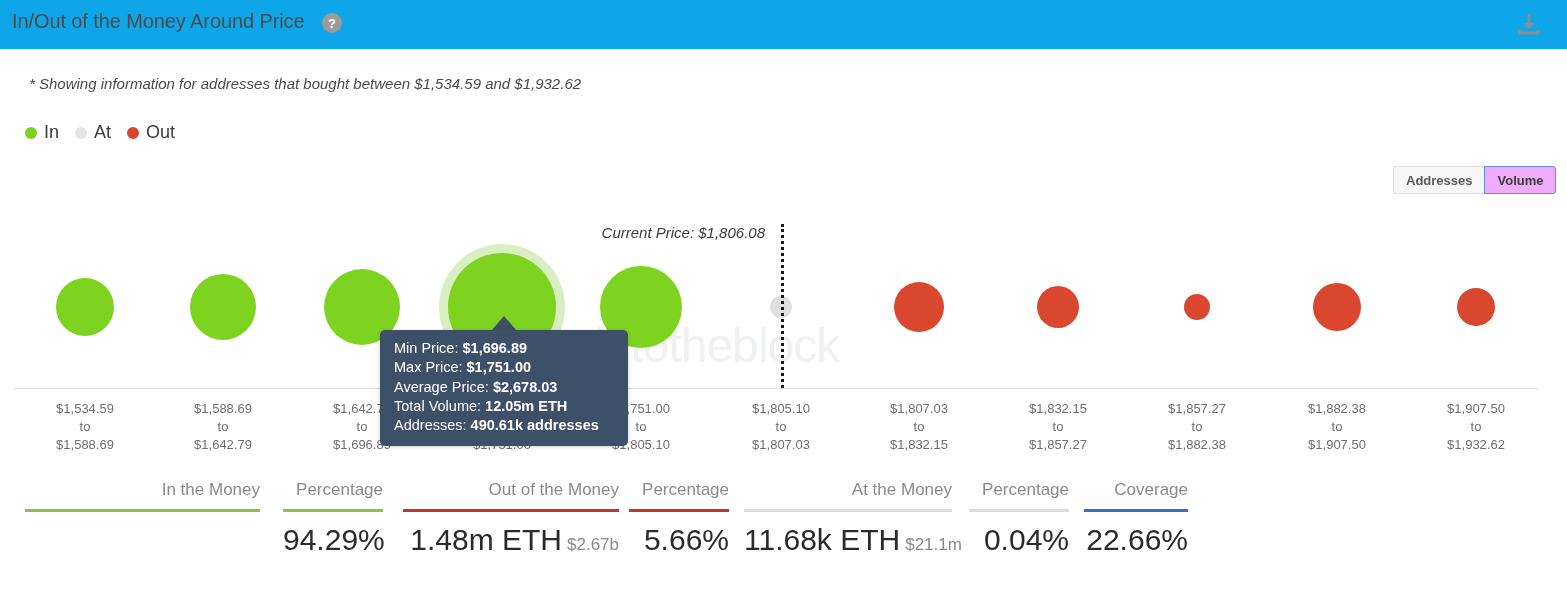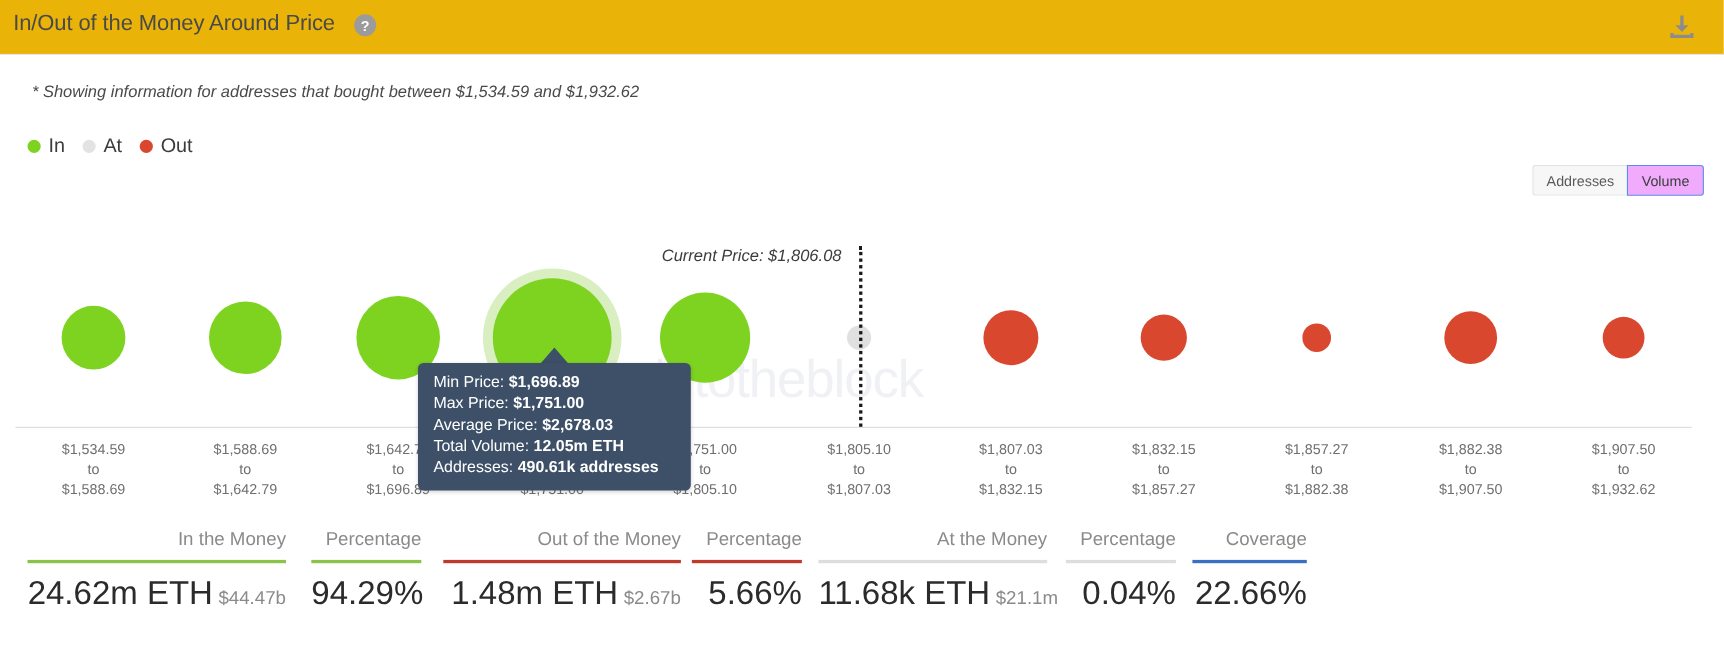--- a/index.html
+++ b/index.html
@@ -9,21 +9,21 @@
     font-family:"Liberation Sans", sans-serif;
     color:#3c3c3c;
     overflow:hidden;
     position:relative;
   }
 
   
   .header{
     position:absolute;left:0;top:0;width:1567px;height:49px;
     border-bottom:1px solid #e6e6e6;
-    background:#eab308;
+    background:#0ea5e9;
   }
   .header-title{
     position:absolute;left:12px;top:10px;
     font-size:20px;color:#4a4a4a;font-weight:400;letter-spacing:-0.1px;
     white-space:nowrap;
   }
   .help-icon{
     position:absolute;left:322px;top:13px;
     width:20px;height:20px;border-radius:50%;
     background:#9b9b9b;color:#fff;
@@ -47,22 +47,23 @@
   .legend{
     position:absolute;left:25px;top:122px;
     display:flex;align-items:center;gap:0px;
   }
   .legend-item{display:flex;align-items:center;margin-right:16px;}
   .legend-dot{width:12px;height:12px;border-radius:50%;margin-right:7px;}
   .legend-label{font-size:18px;color:#3c3c3c;}
 
   
   .toggle-group{
-    position:absolute;left:1393px;top:150px;
+    position:absolute;left:1393px;top:166px;
     display:flex;
+    font-weight:bold;
   }
   .toggle-btn{
     height:26px;padding:0 12px;
     display:flex;align-items:center;justify-content:center;
     font-size:13px;color:#5a5a5a;
     background:#f7f7f7;border:1px solid #e0e0e0;
     cursor:pointer;user-select:none;
   }
   .toggle-btn.first{border-radius:3px 0 0 3px;border-right:none;}
   .toggle-btn.last{border-radius:0 3px 3px 0;}
@@ -289,21 +290,20 @@
   </div>
   <div class="tt-row">
     <span>Addresses: </span><b>490.61k addresses</b>
   </div>
 </div>
 
 <div class="stats" id="stats">
     <div class="stat" style="left: 25px; width: 235px;">
       <div class="stat-label">In the Money</div>
       <div class="stat-rule" style="background: rgb(139, 195, 74);"></div>
-      <div class="stat-value">24.62m ETH<span class="stat-sub">$44.47b</span></div>
     </div>
     <div class="stat" style="left: 283px; width: 100px;">
       <div class="stat-label">Percentage</div>
       <div class="stat-rule" style="background: rgb(139, 195, 74);"></div>
       <div class="stat-value">94.29%</div>
     </div>
     <div class="stat" style="left: 403px; width: 216px;">
       <div class="stat-label">Out of the Money</div>
       <div class="stat-rule" style="background: rgb(192, 57, 43);"></div>
       <div class="stat-value">1.48m ETH<span class="stat-sub">$2.67b</span></div>

